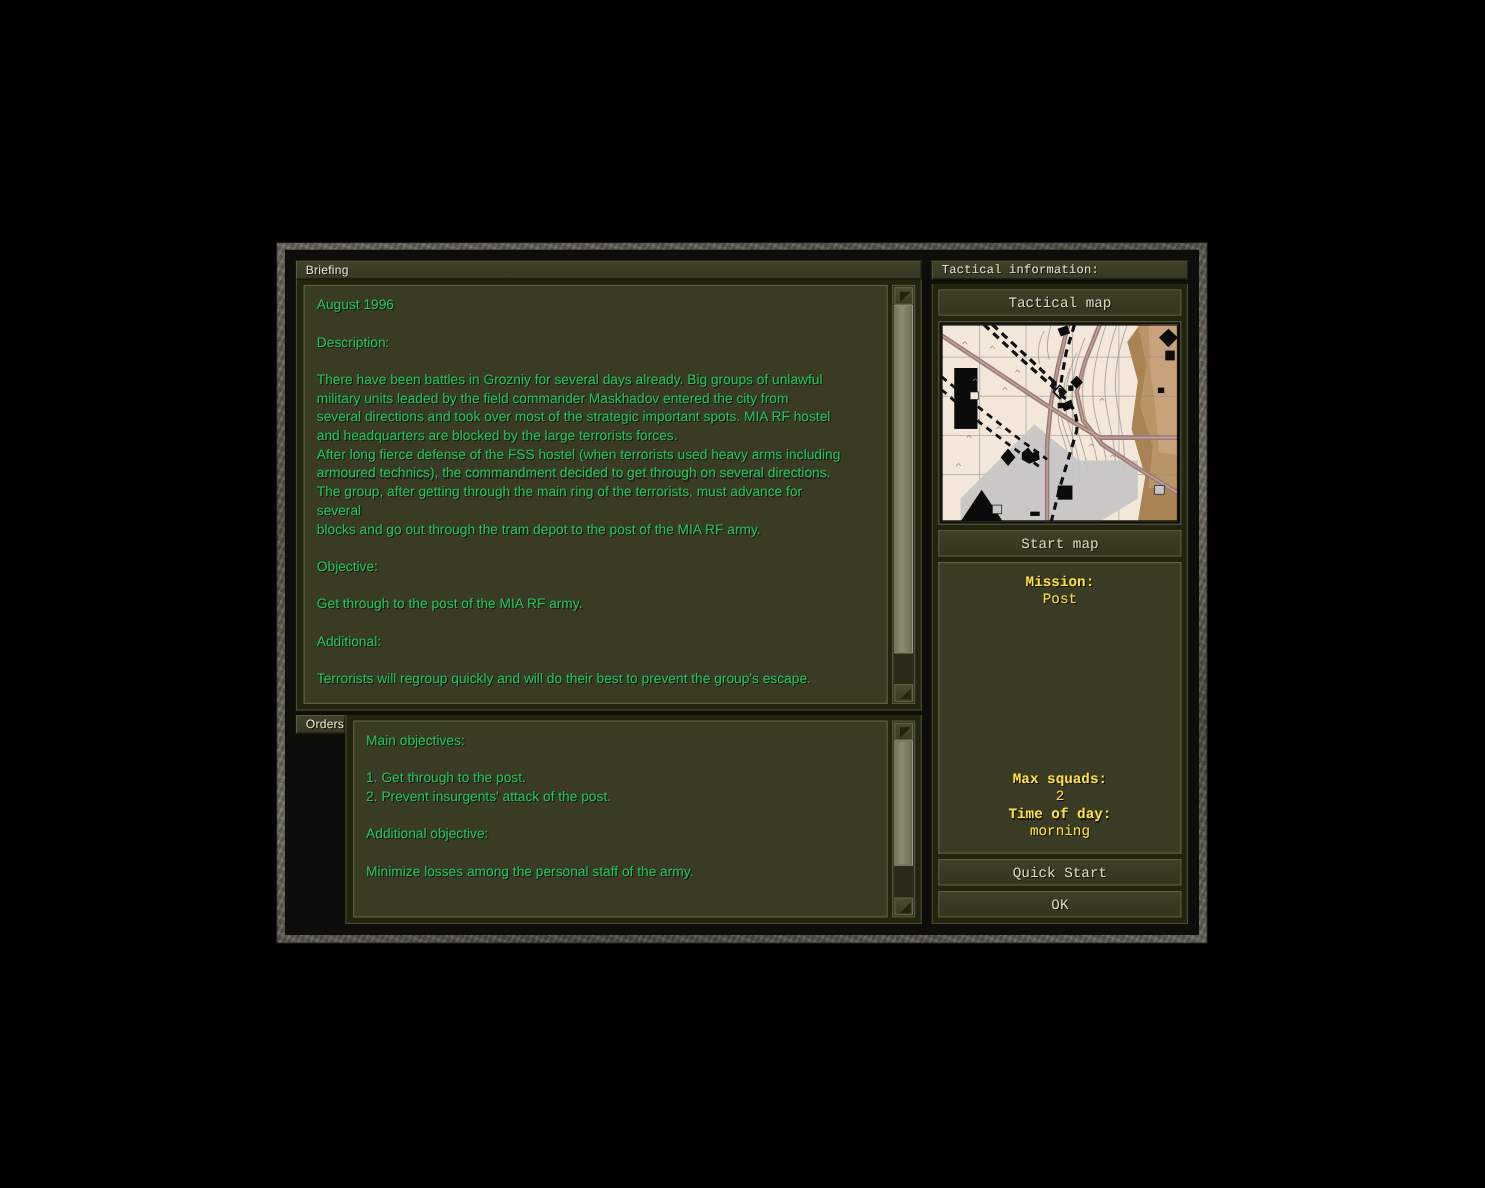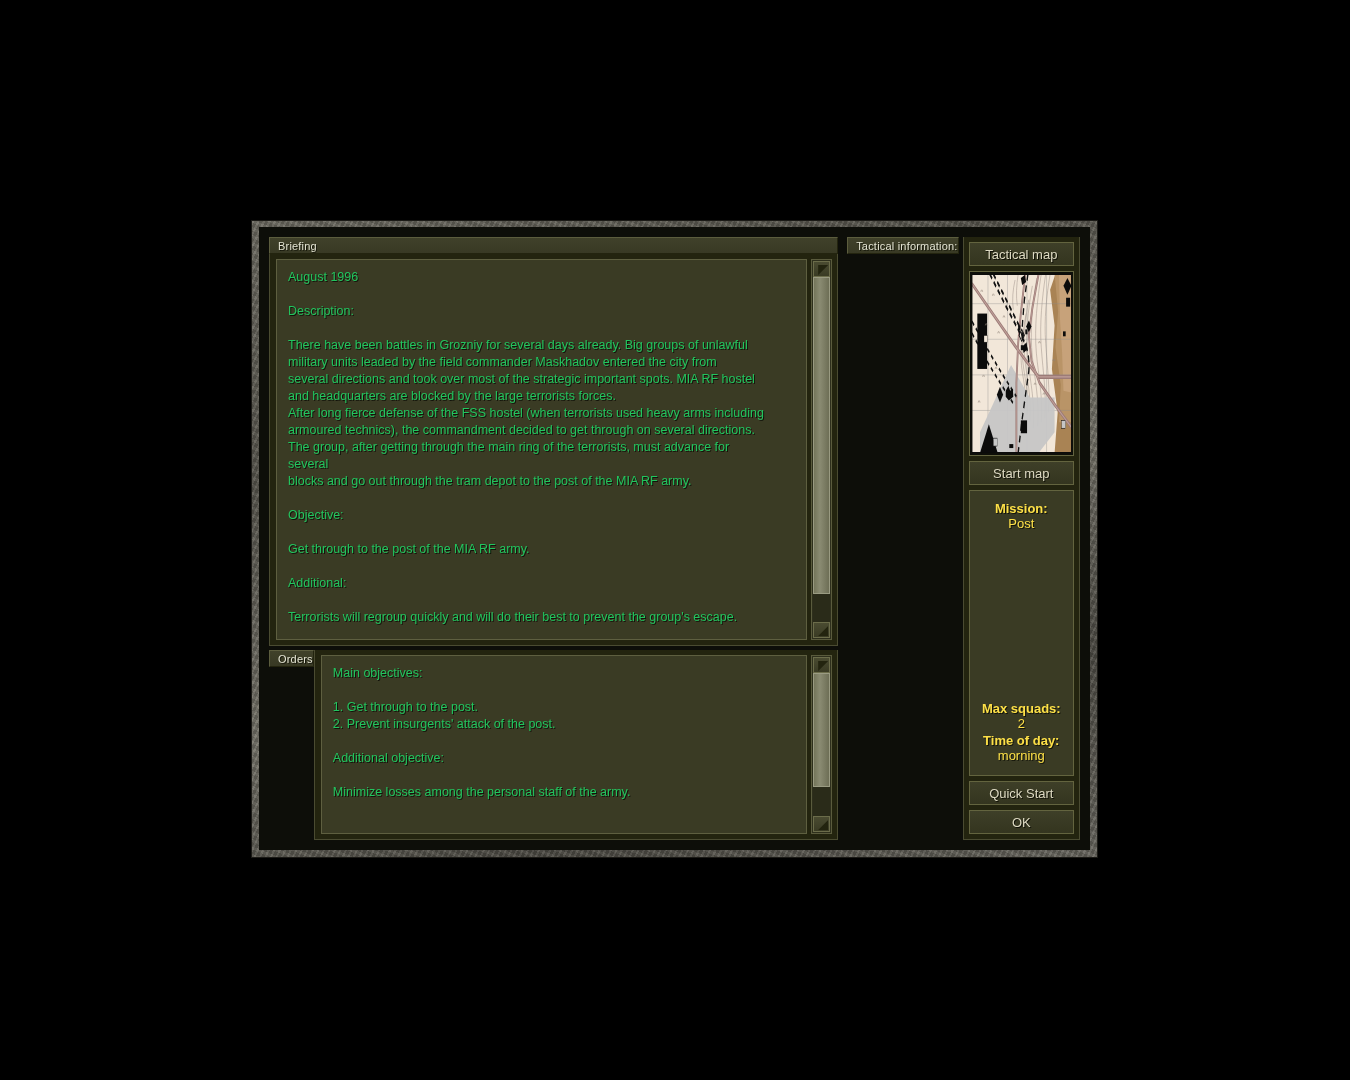--- a/index.html
+++ b/index.html
@@ -126,23 +126,24 @@
     position: absolute;
     left: 0; right: 0; top: 0;
     background: linear-gradient(90deg, #74755a, #8a8b72 40%, #6d6e55);
     border: 1px solid #9a9b82;
   }
 
   
   #right-col {
     width: 243px;
     display: flex;
-    flex-direction: row;
+    flex-direction: column;
     gap: 4px;
     padding: 9px 9px 9px 0px;
+    font-family: Liberation Mono, monospace;
   }
   #right-body {
     flex: 1 1 auto;
     display: flex;
     flex-direction: column;
     gap: 5px;
     background: #23240f;
     border: 1px solid #4a4b31;
     border-top: none;
     padding: 5px;

